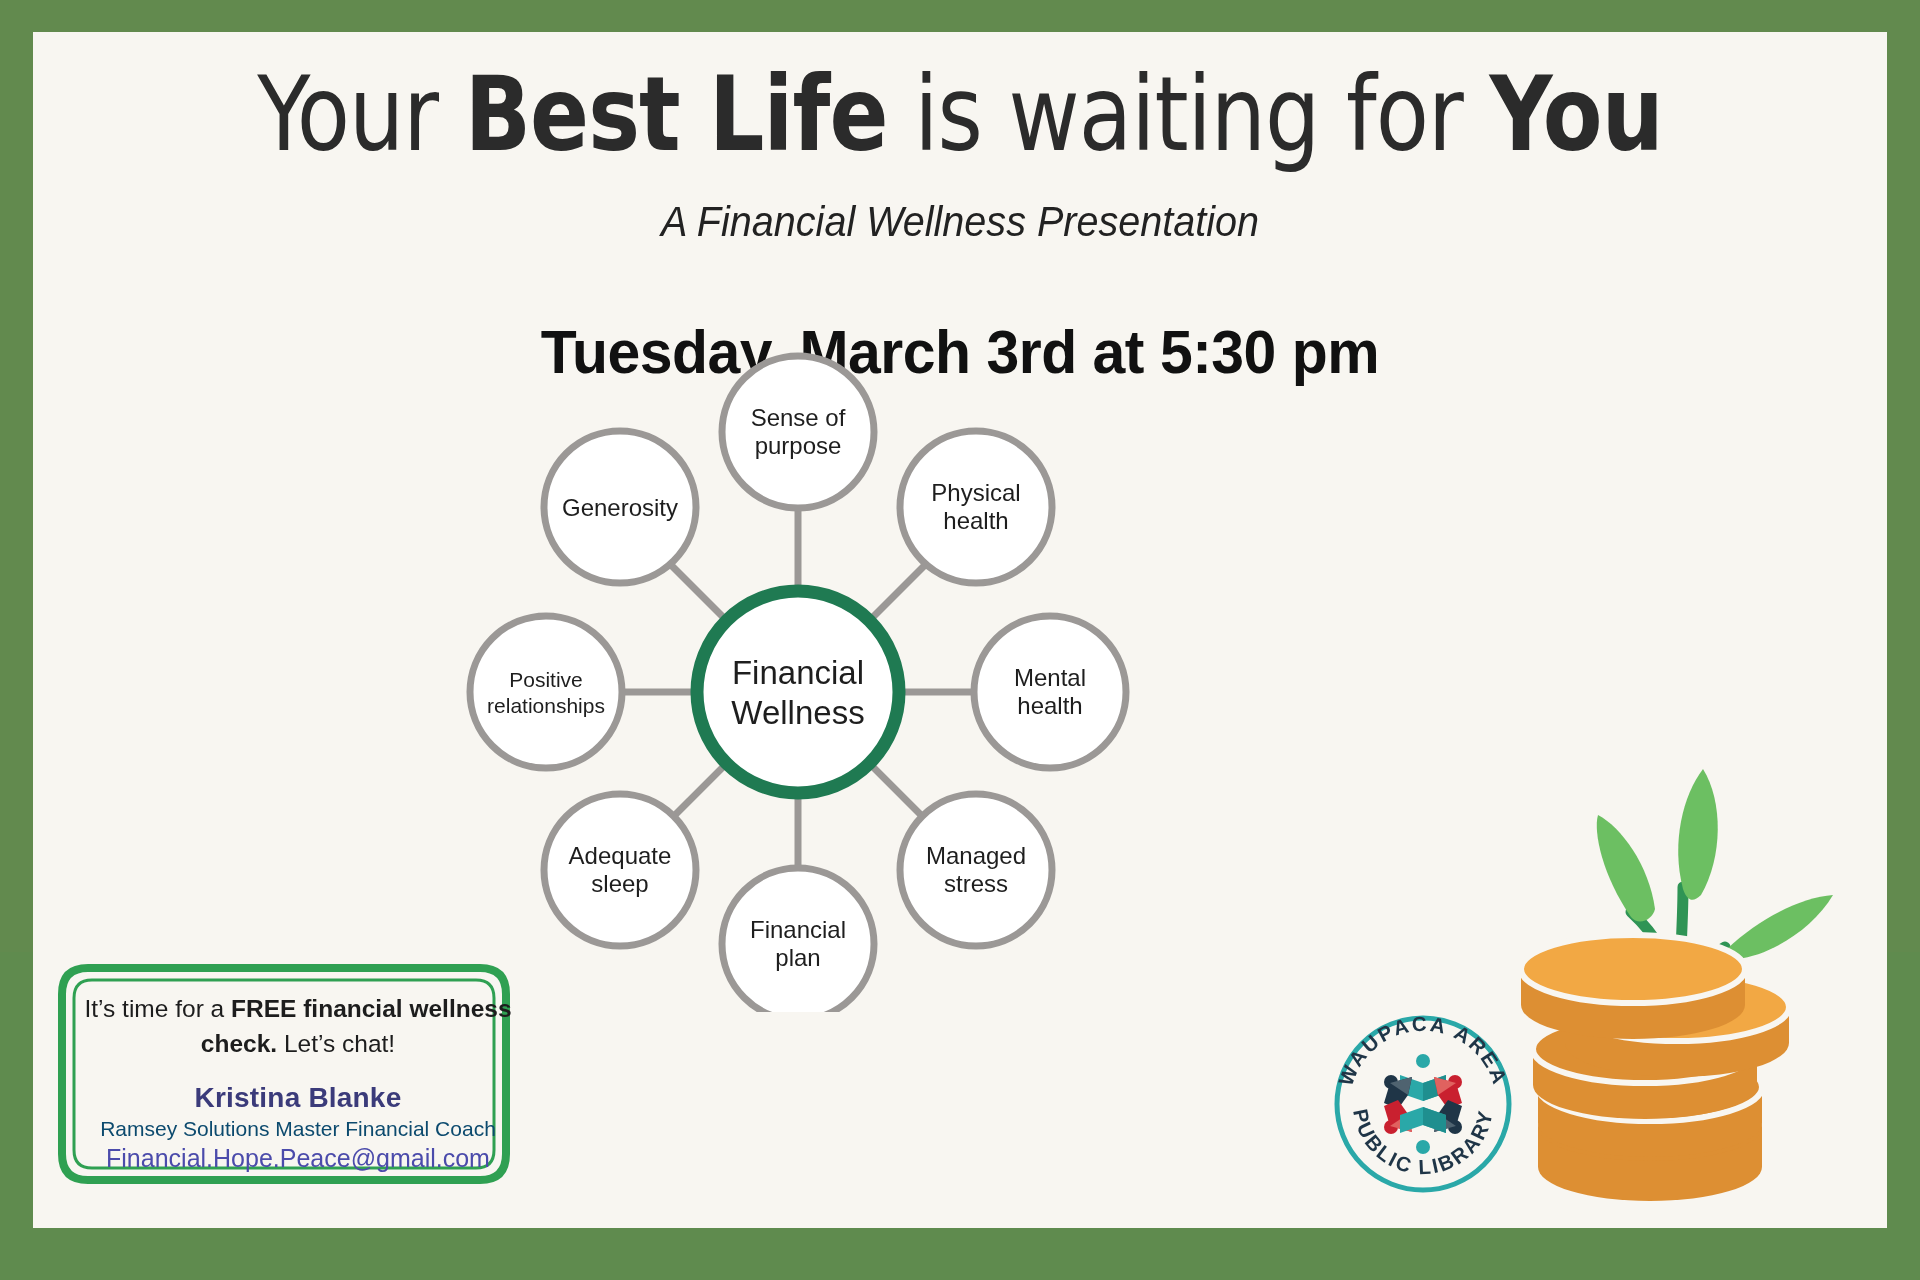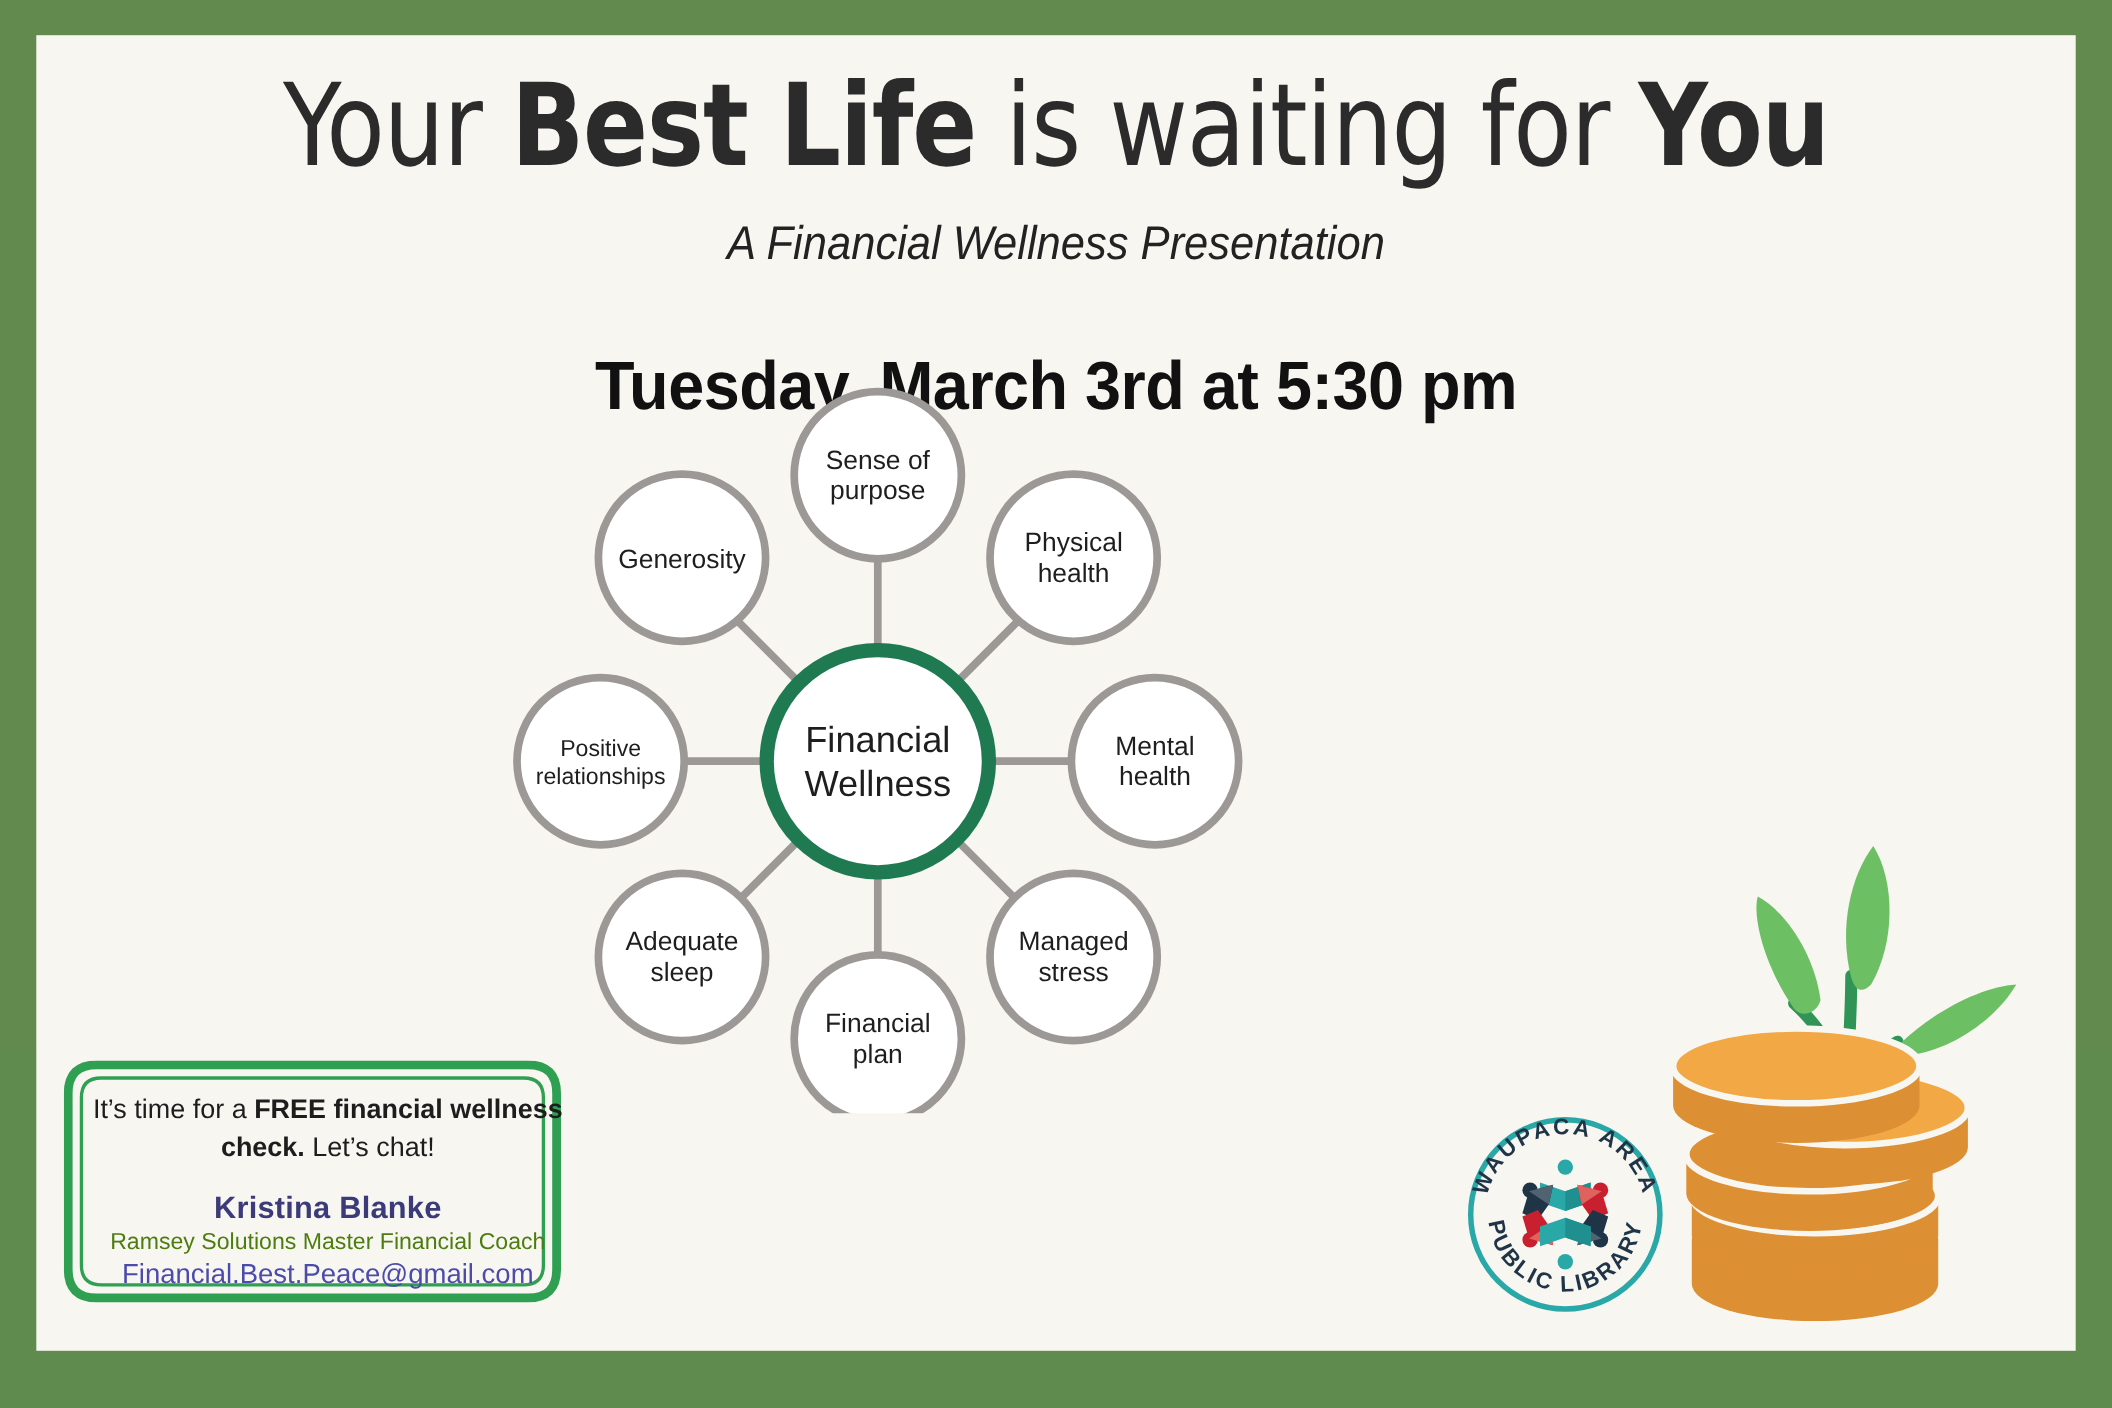--- a/index.html
+++ b/index.html
@@ -120,21 +120,21 @@
   .cc-name {
     margin-top: 20px;
     font-size: 28px;
     font-weight: 700;
     color: #3b3b7a;
     letter-spacing: 0.2px;
   }
   .cc-role {
     margin-top: 3px;
     font-size: 21px;
-    color: #4d7c0f;
+    color: #0c4a6e;
   }
   .cc-email {
     margin-top: 3px;
     font-size: 25px;
     color: #4b4bab;
   }
 
   
   #logo {
     position: absolute;
@@ -242,21 +242,21 @@
 
     <div id="contact-card">
       <svg width="452" height="220" viewBox="0 0 452 220" xmlns="http://www.w3.org/2000/svg" style="position:absolute;left:0;top:0;">
         <path d="M 4 30 Q 4 4 30 4 L 422 4 Q 448 4 448 30 L 448 190 Q 448 216 422 216 L 30 216 Q 4 216 4 190 Z" fill="none" stroke="#2fa052" stroke-width="8"></path>
         <path d="M 16 34 Q 16 16 34 16 L 418 16 Q 436 16 436 34 L 436 186 Q 436 204 418 204 L 34 204 Q 16 204 16 186 Z" fill="none" stroke="#2fa052" stroke-width="3"></path>
       </svg>
       <div id="contact-inner">
         <div class="cc-line1"><span>It’s time for a </span><b>FREE financial wellness check.</b><span> Let’s chat!</span></div>
         <div class="cc-name">Kristina Blanke</div>
         <div class="cc-role">Ramsey Solutions Master Financial Coach</div>
-        <div class="cc-email">Financial.Best.Peace@gmail.com</div>
+        <div class="cc-email">Financial.Hope.Peace@gmail.com</div>
       </div>
     </div>
 
     <div id="logo">
       <svg width="190" height="190" viewBox="0 0 190 190" xmlns="http://www.w3.org/2000/svg">
         <defs>
           <path id="arcTop" d="M 22 95 A 73 73 0 0 1 168 95" fill="none"></path>
           <path id="arcBottom" d="M 25 95 A 70 70 0 0 0 165 95" fill="none"></path>
         </defs>
 

